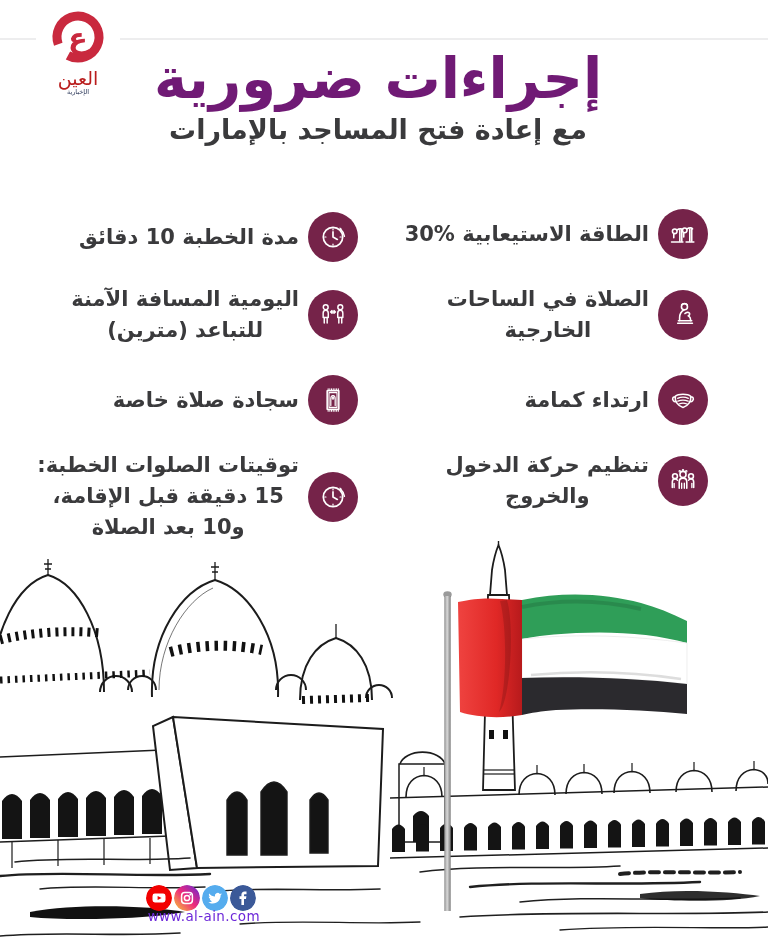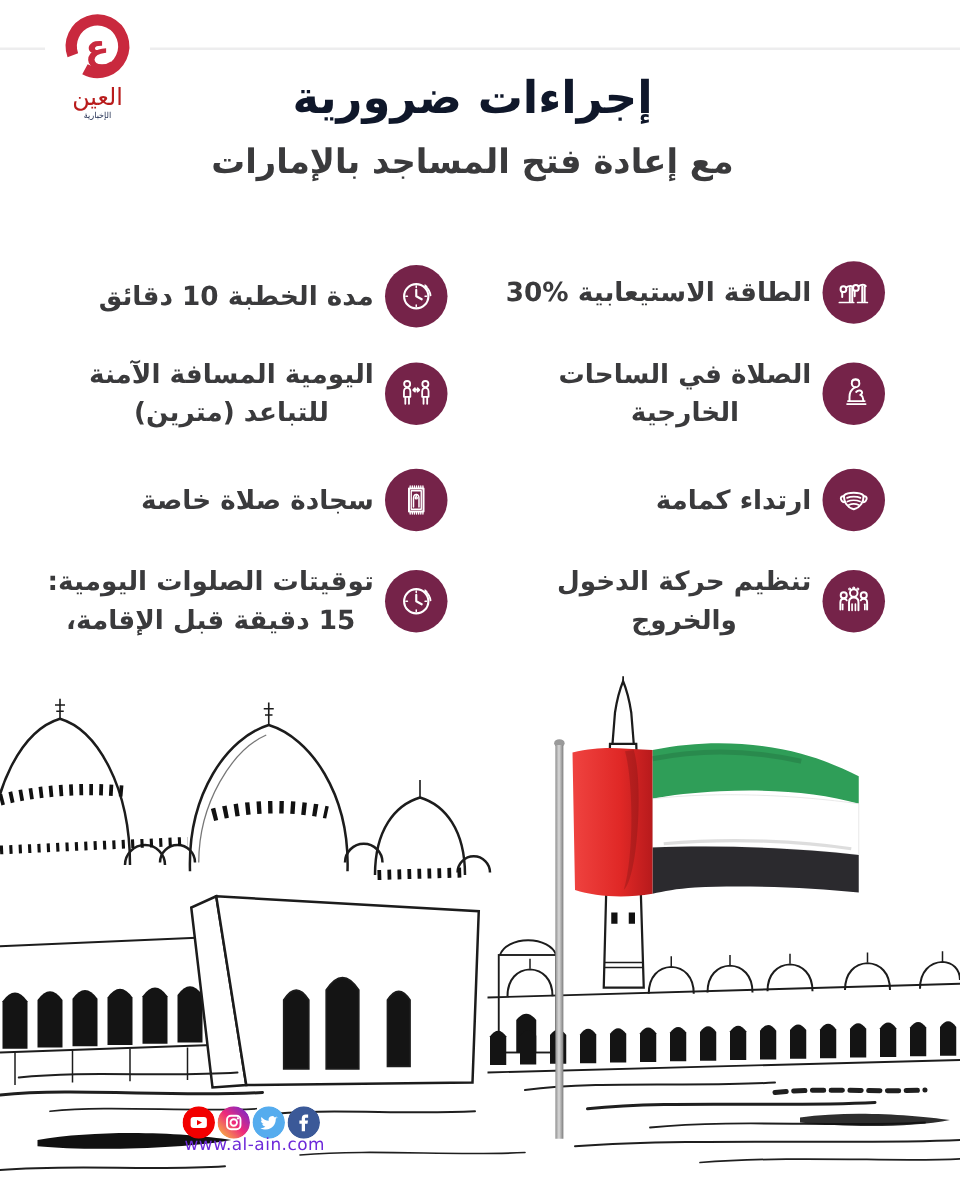--- a/index.html
+++ b/index.html
@@ -6,21 +6,21 @@
   .canvas{position:relative;width:768px;height:942px;background:#ffffff;overflow:hidden;
           font-family:"DejaVu Sans",sans-serif;}
   .divider{position:absolute;top:38px;left:0;width:768px;height:2px;background:#ededee;z-index:1;}
   
   .logo{position:absolute;top:8px;left:36px;width:84px;text-align:center;z-index:2;background:#fff;}
   .logo-mark{display:block;margin:0 auto;}
   .logo-word{color:#b91c1c;font-weight:normal;font-size:19px;line-height:20px;margin-top:-2px;}
   .logo-tag{color:#1e2b4f;font-size:6.5px;line-height:8px;letter-spacing:.5px;}
   
   .titles{position:absolute;top:48px;left:0;width:756px;text-align:center;z-index:2;direction:rtl;}
-  .titles h1{margin:0;font-size:36px;line-height:62px;font-weight:bold;color:#0f172a;}
+  .titles h1{margin:0;font-size:56px;line-height:62px;font-weight:bold;color:#701a75;}
   .titles h2{margin:4px 0 0 0;font-size:27px;line-height:32px;font-weight:bold;color:#3a3a3c;}
   
   .item{position:absolute;display:flex;direction:rtl;gap:9px;align-items:center;z-index:2;}
   .icon-circle{flex:none;width:50px;height:50px;border-radius:50%;background:#752349;
                display:flex;align-items:center;justify-content:center;}
   .item-text{text-align:center;color:#3a3a3c;font-weight:bold;font-size:21px;line-height:31px;}
   .item-text div{white-space:nowrap;}
   .col-right{right:60px;}
   .col-left{right:410px;}
   
@@ -178,22 +178,23 @@
     <div class="icon-circle">
       <svg width="34" height="34" viewBox="0 0 28 28" fill="none" stroke="#fff" stroke-width="1.4" stroke-linecap="round" stroke-linejoin="round">
         <circle cx="14" cy="14" r="8"></circle>
         <path d="M14 9.8 L14 14 L17.6 16"></path>
         <path d="M14 7.2 v1 M20.8 14 h-1 M14 20.8 v-1 M7.2 14 h1" stroke-width="1"></path>
         <path d="M20.3 7.7 A9.4 9.4 0 0 1 23.4 13.4" stroke-width="1.2"></path>
         <path d="M19.6 5.9 L21.6 7.6 L19.1 8.5 Z" fill="#fff" stroke="none"></path>
       </svg>
     </div>
     <div class="item-text">
-      <div>توقيتات الصلوات اليومية:</div>
+      <div>توقيتات الصلوات الخطبة:</div>
       <div>15 دقيقة قبل الإقامة،</div>
+      <div>و10 بعد الصلاة</div>
     </div>
   </div>
 
   <svg class="mosque" width="768" height="402" viewBox="0 0 768 402">
     <defs>
       <path id="archL" d="M0,52 L0,14 Q10,0 20,14 L20,52 Z"></path>
       <path id="archR" d="M0,32 L0,9 Q6.5,0 13,9 L13,32 Z"></path>
     </defs>
 
     <g stroke="#1c1c1c" fill="none" stroke-width="2">

